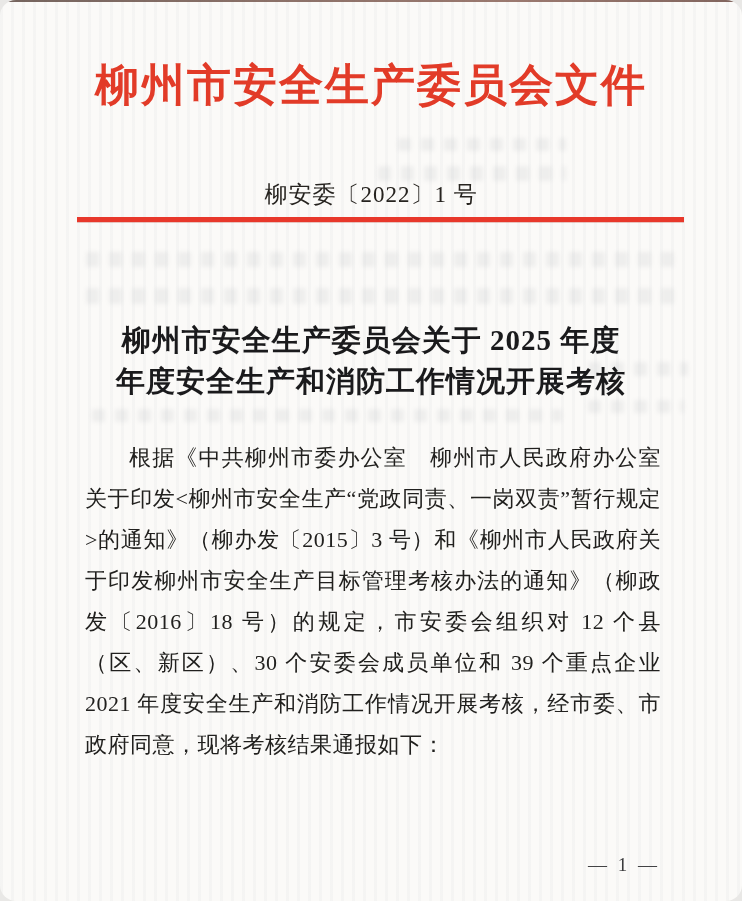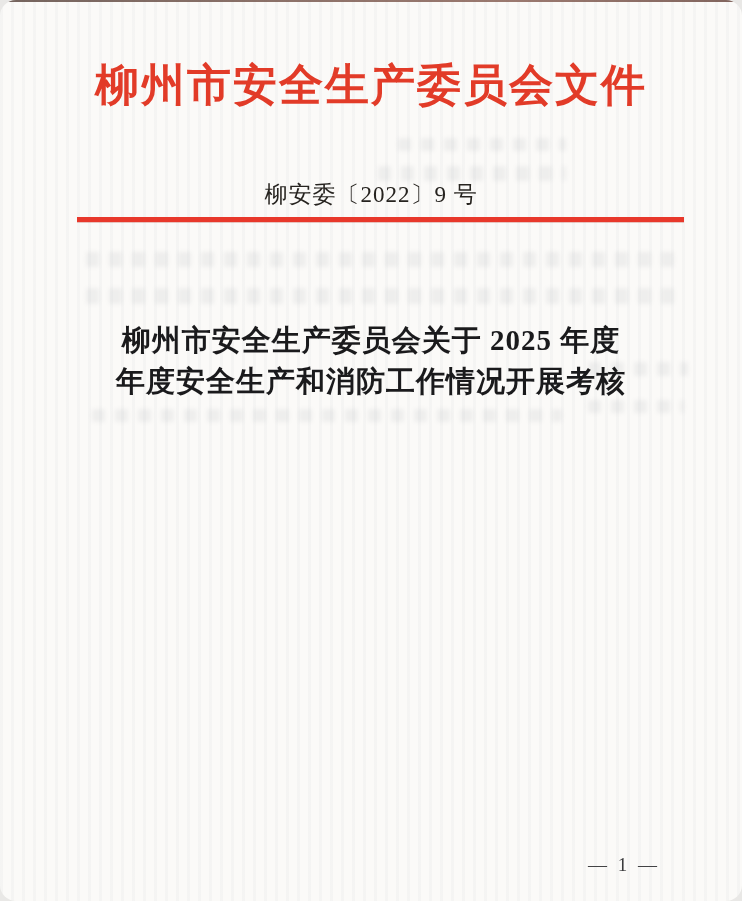--- a/index.html
+++ b/index.html
@@ -107,27 +107,28 @@
   <div class="ghost g1"></div>
   <div class="ghost g2"></div>
   <div class="ghost g3"></div>
   <div class="ghost g4"></div>
   <div class="ghost g5"></div>
   <div class="ghost g6"></div>
   <div class="ghost g7"></div>
 
   <div class="header-title">柳州市安全生产委员会文件</div>
 
-  <div class="doc-number">柳安委〔2022〕9 号</div>
+  <div class="doc-number">柳安委〔2022〕1 号</div>
 
   <div class="red-rule"></div>
 
   <div class="doc-title">
     <div>柳州市安全生产委员会关于 2025 年度</div>
     <div>年度安全生产和消防工作情况开展考核</div>
   </div>
 
   <div class="body-text">
+    <p class="indent">根据《中共柳州市委办公室　柳州市人民政府办公室关于印发&lt;柳州市安全生产“党政同责、一岗双责”暂行规定&gt;的通知》（柳办发〔2015〕3 号）和《柳州市人民政府关于印发柳州市安全生产目标管理考核办法的通知》（柳政发〔2016〕18 号）的规定，市安委会组织对 12 个县（区、新区）、30 个安委会成员单位和 39 个重点企业 2021 年度安全生产和消防工作情况开展考核，经市委、市政府同意，现将考核结果通报如下：</p>
   </div>
 
   <div class="page-number">— 1 —</div>
 
 </div>
 
 </body></html>

